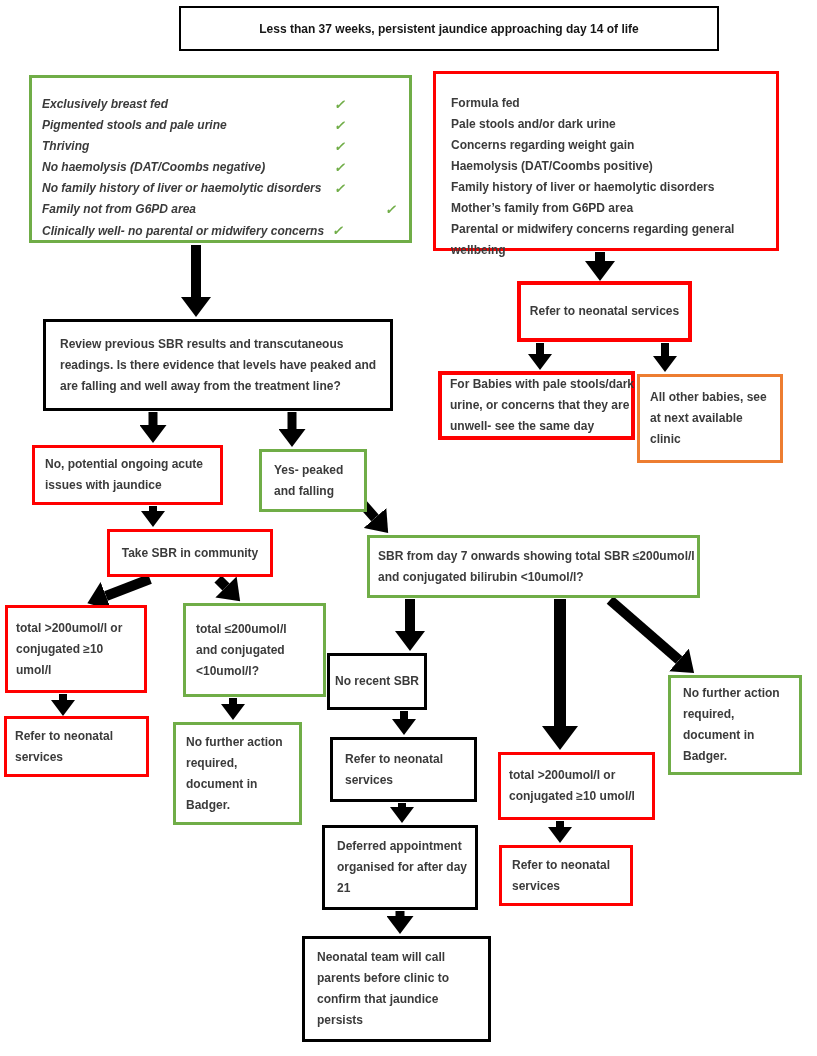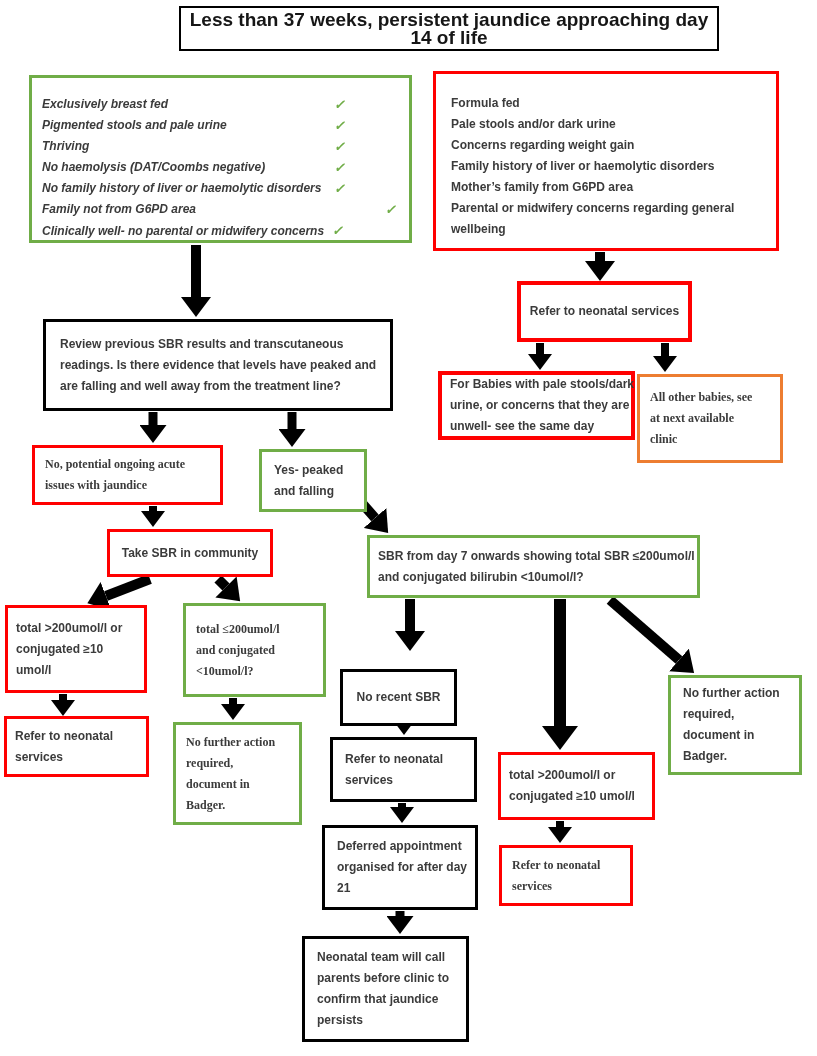--- a/index.html
+++ b/index.html
@@ -9,24 +9,24 @@
     color:#3b3b3b;font-size:12px;line-height:21px;overflow:hidden;
   }
   .arrows{position:absolute;left:0;top:0;width:817px;height:1056px;pointer-events:none;}
   .box{position:absolute;background:#fff;box-sizing:border-box;display:flex;flex-direction:column;justify-content:center;}
   .center{align-items:center;text-align:center;}
   .b-green{border:3px solid #70AD47;}
   .b-red{border:3px solid #FF0000;}
   .b-red4{border:4px solid #FF0000;}
   .b-orange{border:3px solid #ED7D31;}
   .b-black{border:3px solid #000000;}
-  .title-box{border:2px solid #000000;color:#161616;font-size:19px;line-height:18px;}
+  .title-box{border:2px solid #000000;color:#161616;font-size:12px;line-height:18px;}
   .ln{white-space:nowrap;}
   .pad8{padding-left:8px;padding-right:4px;}
-  .pad10{padding-left:10px;padding-right:1px;font-family:Liberation Serif, serif;}
+  .pad10{padding-left:10px;padding-right:1px;}
   .pad12{padding-left:12px;padding-right:8px;}
   .pad14{padding-left:14px;padding-right:6px;}
   
   .c-rows{padding:16px 8px 0 10px;}
   .c-row{position:relative;height:21px;white-space:nowrap;}
   .c-check{position:absolute;left:292px;top:0;color:#70AD47;font-size:13px;}
   .chk-5{left:343px;}
   .chk-6{position:static;margin-left:8px;}
   
   .r-items{padding:19px 14px 0 15px;}
@@ -77,20 +77,21 @@
       <div class="c-row"><span>Family not from G6PD area</span><span class="c-check chk-5">✓</span></div>
       <div class="c-row"><span>Clinically well- no parental or midwifery concerns</span><span class="c-check chk-6">✓</span></div>
     </div>
   </div>
 
   <div class="box b-red" style="left:433px;top:71px;width:346px;height:180px;justify-content:flex-start;align-items:flex-end;">
     <div class="r-items">
       <div>Formula fed</div>
       <div>Pale stools and/or dark urine</div>
       <div>Concerns regarding weight gain</div>
+      <div>Haemolysis (DAT/Coombs positive)</div>
       <div>Family history of liver or haemolytic disorders</div>
       <div>Mother’s family from G6PD area</div>
       <div>Parental or midwifery concerns regarding general wellbeing</div>
     </div>
   </div>
 
   <div class="box b-black pad14" style="left:43px;top:319px;width:350px;height:92px;">
     <div class="ln">Review previous SBR results and transcutaneous</div>
     <div class="ln">readings. Is there evidence that levels have peaked and</div>
     <div class="ln">are falling and well away from the treatment line?</div>
@@ -148,21 +149,21 @@
     <div class="ln">services</div>
   </div>
 
   <div class="box b-green pad10" style="left:173px;top:722px;width:129px;height:103px;">
     <div class="ln">No further action</div>
     <div class="ln">required,</div>
     <div class="ln">document in</div>
     <div class="ln">Badger.</div>
   </div>
 
-  <div class="box b-black center" style="left:340px;top:653px;width:117px;height:57px;margin-top:16px;">
+  <div class="box b-black center" style="left:327px;top:653px;width:100px;height:57px;">
     <div class="ln">No recent SBR</div>
   </div>
 
   <div class="box b-black pad12" style="left:330px;top:737px;width:147px;height:65px;">
     <div class="ln">Refer to neonatal</div>
     <div class="ln">services</div>
   </div>
 
   <div class="box b-red pad8" style="left:498px;top:752px;width:157px;height:68px;">
     <div class="ln">total &gt;200umol/l or</div>
@@ -180,20 +181,20 @@
     <div class="ln">document in</div>
     <div class="ln">Badger.</div>
   </div>
 
   <div class="box b-black pad12" style="left:322px;top:825px;width:156px;height:85px;">
     <div class="ln">Deferred appointment</div>
     <div class="ln">organised for after day</div>
     <div class="ln">21</div>
   </div>
 
-  <div class="box b-black pad12" style="left:302px;top:936px;width:167px;height:106px;">
+  <div class="box b-black pad12" style="left:302px;top:936px;width:189px;height:106px;">
     <div class="ln">Neonatal team will call</div>
     <div class="ln">parents before clinic to</div>
     <div class="ln">confirm that jaundice</div>
     <div class="ln">persists</div>
   </div>
 
 </div>
 
 </body></html>

